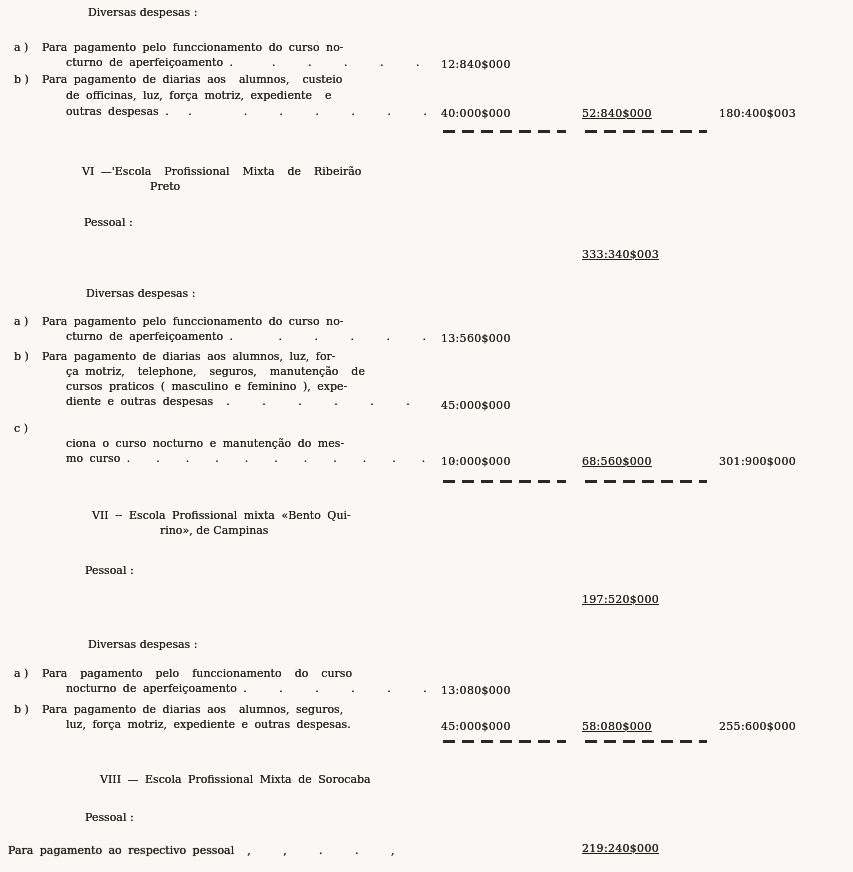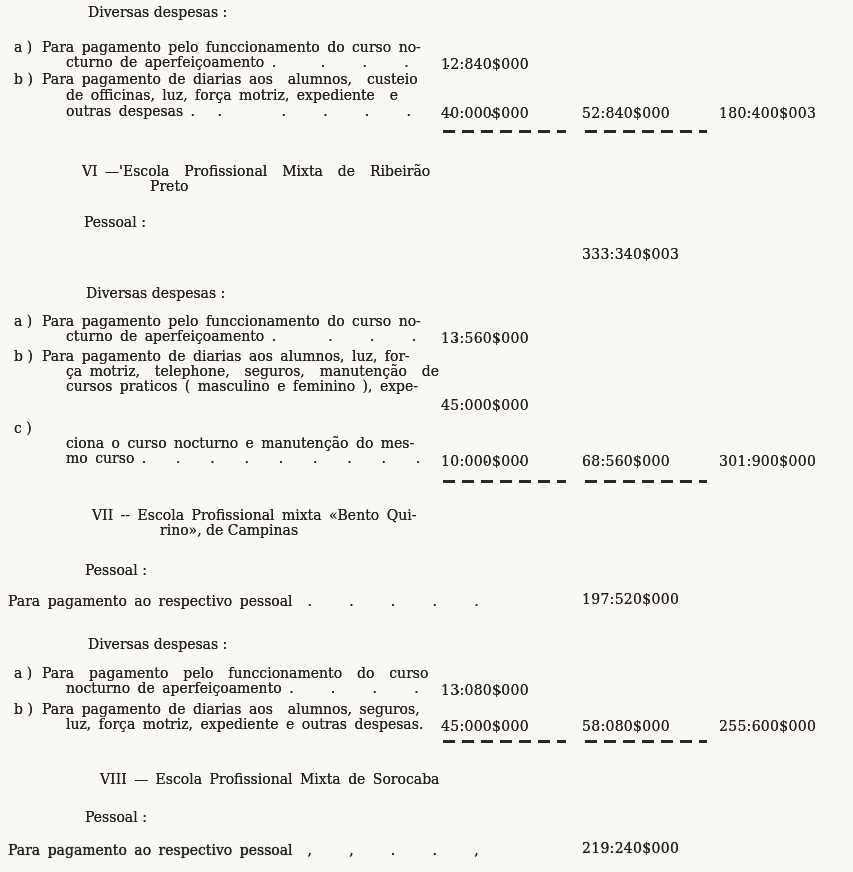--- a/index.html
+++ b/index.html
@@ -1,31 +1,31 @@
 <!DOCTYPE html>
 <html><head>
 <meta charset="utf-8">
 <style>
   html,body{margin:0;padding:0;background:#e8e6e1;}
   .page{
     position:relative;
     width:853px;height:872px;
     background:#f9f8f4;
     font-family:"DejaVu Serif","Liberation Serif",serif;
-    font-size:14px;line-height:15px;
+    font-size:11px;line-height:15px;
     color:#232019;
     overflow:hidden;
     text-shadow:0 0 .45px rgba(30,25,15,.85);
   }
   .ln{position:absolute;white-space:pre;}
   .just{word-spacing:3px;}
   .lbl{position:absolute;left:14px;white-space:pre;}
   .amt{position:absolute;width:124px;letter-spacing:.3px;white-space:pre;}
   .c1{left:441px;}
-  .c2{left:582px;}
+  .c2{left:582px;text-decoration:underline;}
   .c3{left:719px;}
   .rule{position:absolute;height:3px;
     background-image:repeating-linear-gradient(90deg,#2b2722 0 12px,transparent 12px 19px);}
   .r1{left:443px;width:123px;}
   .r2{left:585px;width:122px;}
   .heavy{text-shadow:0 0 .8px rgba(25,20,10,.95);}
 </style>
 </head>
 <body>
 
@@ -59,37 +59,37 @@
 
   <span class="lbl" style="top:314px">a )</span>
   <div class="ln just" style="top:314px;left:42px">Para pagamento pelo funccionamento do curso no-</div>
   <div class="ln just" style="top:329px;left:66px">cturno de aperfeiçoamento .       .     .     .     .     .</div>
   <div class="amt c1" style="top:331px">13:560$000</div>
 
   <span class="lbl" style="top:349px">b )</span>
   <div class="ln just" style="top:349px;left:42px">Para pagamento de diarias aos alumnos, luz, for-</div>
   <div class="ln just" style="top:364px;left:66px">ça motriz,  telephone,  seguros,  manutenção  de</div>
   <div class="ln just" style="top:379px;left:66px">cursos praticos ( masculino e feminino ), expe-</div>
+  <div class="ln just" style="top:394px;left:66px">diente e outras despesas  .     .     .     .     .     .</div>
   <div class="amt c1" style="top:398px">45:000$000</div>
 
   <span class="lbl" style="top:421px">c )</span>
   <div class="ln just" style="top:436px;left:66px">ciona o curso nocturno e manutenção do mes-</div>
   <div class="ln just" style="top:451px;left:66px">mo curso .    .    .    .    .    .    .    .    .    .    .    .</div>
   <div class="amt c1" style="top:454px">10:000$000</div>
   <div class="amt c2" style="top:454px">68:560$000</div>
   <div class="amt c3" style="top:454px">301:900$000</div>
 
   <div class="rule r1" style="top:480px"></div>
   <div class="rule r2" style="top:480px"></div>
 
   <div class="ln just" style="top:508px;left:92px">VII -- Escola Profissional mixta «Bento Qui-</div>
   <div class="ln" style="top:523px;left:160px">rino», de Campinas</div>
 
   <div class="ln" style="top:563px;left:85px">Pessoal :</div>
-  <div class="ln just" style="top:594px;left:8px">Para pagamento ao respectivo pessoal  .     .     .     .     .</div>
   <div class="amt c2" style="top:592px">197:520$000</div>
 
   <div class="ln" style="top:637px;left:88px">Diversas despesas :</div>
 
   <span class="lbl" style="top:666px">a )</span>
   <div class="ln just" style="top:666px;left:42px">Para  pagamento  pelo  funccionamento  do  curso</div>
   <div class="ln just" style="top:681px;left:66px">nocturno de aperfeiçoamento .     .     .     .     .     .</div>
   <div class="amt c1" style="top:683px">13:080$000</div>
 
   <span class="lbl" style="top:702px">b )</span>

